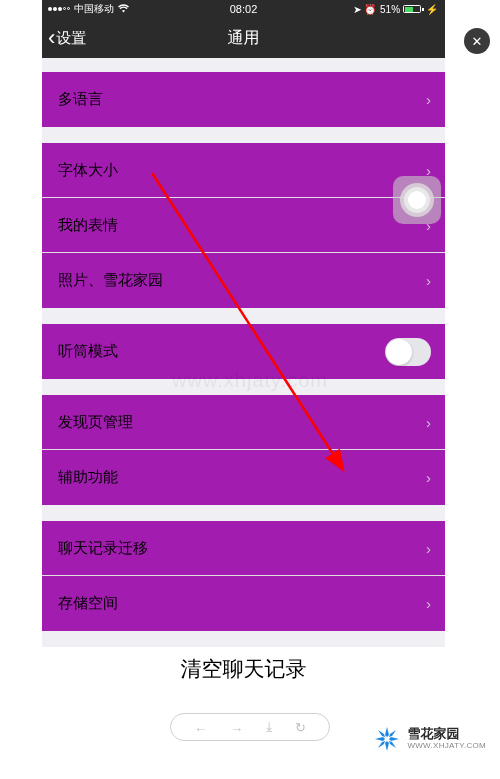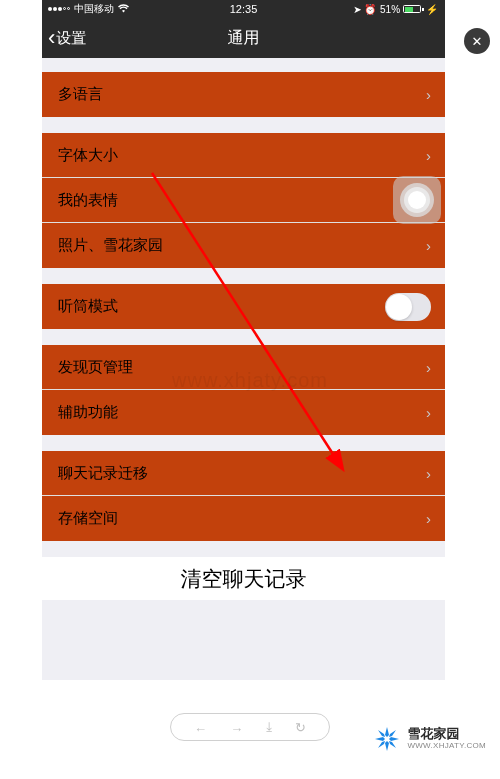--- a/index.html
+++ b/index.html
@@ -66,29 +66,29 @@
       position: absolute;
       left: 50%;
       transform: translateX(-50%);
       font-size: 16px;
       font-weight: 500;
     }
     .content { background: #efeff4; }
     .group { margin-top: 16px; background: #fff; }
     .group.first { margin-top: 14px; }
     .row {
-      height: 45px;
+      height: 55px;
       display: flex;
       align-items: center;
       justify-content: space-between;
       padding: 0 14px 0 16px;
       border-bottom: 0.5px solid #e0e0e0;
       cursor: pointer;
       position: relative;
-      background: #c2410c;
+      background: #a21caf;
     }
     .row:last-child { border-bottom: none; }
     .row-label { font-size: 15px; color: #000; }
     .chevron { color: #c7c7cc; font-size: 15px; }
     .toggle {
       width: 46px;
       height: 28px;
       background: #e5e5ea;
       border-radius: 14px;
       position: relative;
@@ -217,21 +217,21 @@
             <div class="dot hollow"></div>
             <div class="dot hollow"></div>
         </div>
         <span>中国移动</span>
         <span class="wifi">
           <svg width="11" height="9" viewBox="0 0 11 9">
               <path d="M5.5 8.5 L7 6.8 A2 2 0 0 0 4 6.8 Z M2.5 5.2 A4.3 4.3 0 0 1 8.5 5.2 L9.6 4 A6 6 0 0 0 1.4 4 Z M0 2.4 A8 8 0 0 1 11 2.4 L10 3.5 A6.5 6.5 0 0 0 1 3.5 Z" fill="#fff"></path>
             </svg>
         </span>
       </div>
-      <div class="status-center">12:35</div>
+      <div class="status-center">08:02</div>
       <div class="status-right">
         <span>➤</span>
         <span>⏰</span>
         <span>51%</span>
         <span class="battery">
           <span class="battery-body">
               <span class="battery-fill"></span>
             </span>
           <span class="battery-tip"></span>
         </span>

